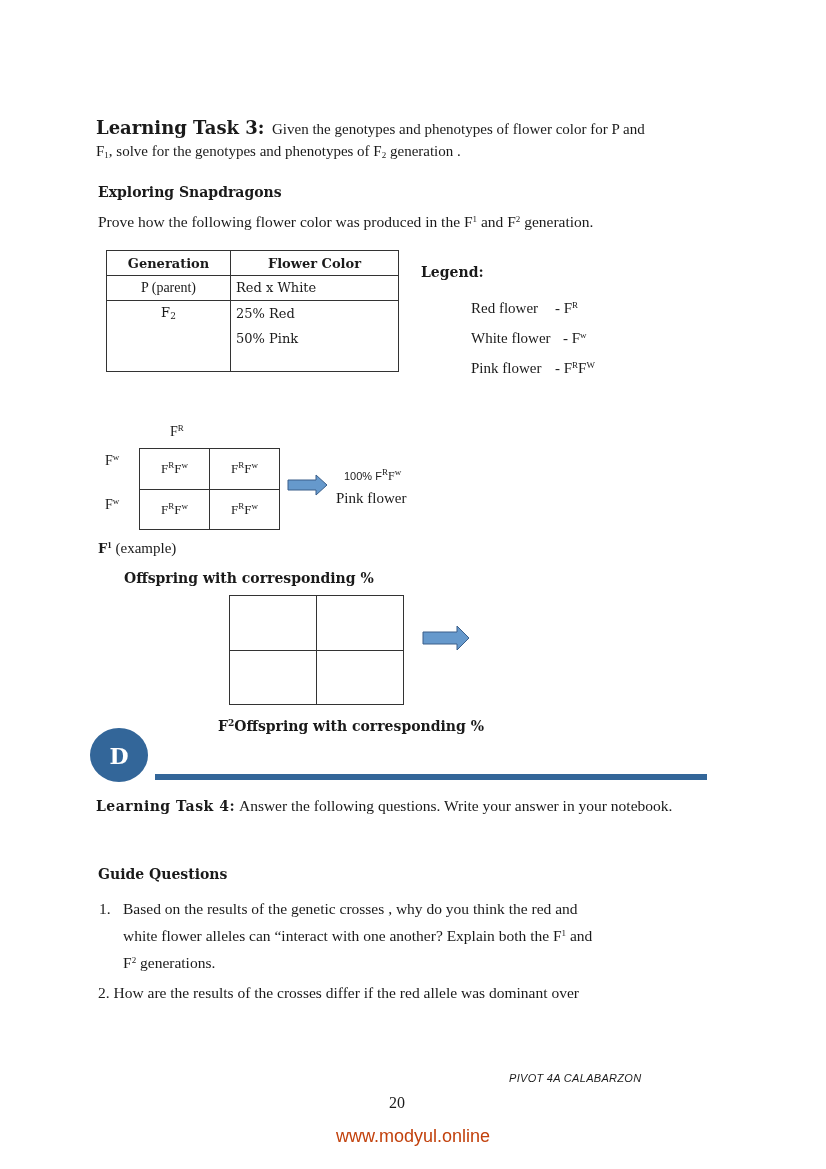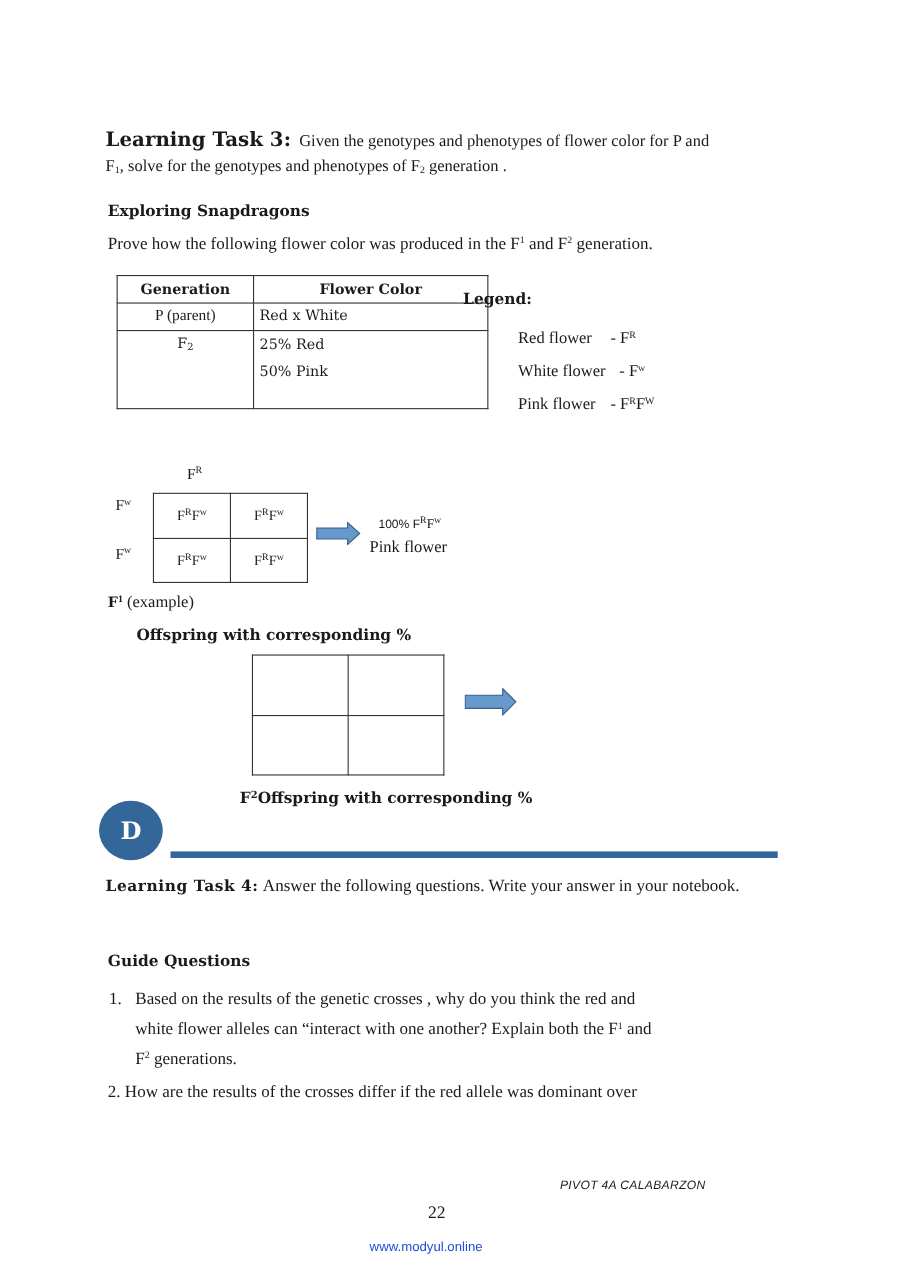--- a/index.html
+++ b/index.html
@@ -6,21 +6,21 @@
   body { width: 826px; height: 1169px; position: relative; overflow: hidden;
          font-family: "DejaVu Serif", "Liberation Serif", serif; color: #1a1a1a; }
   .abs { position: absolute; }
   .serif { font-family: "Liberation Serif", "DejaVu Serif", serif; }
   .bk { font-family: "DejaVu Serif", serif; font-weight: bold; }
   .p15 { font-size: 15px; }
   sup.s, sub.s { font-size: 9px; line-height: 0; }
   sup.s { vertical-align: 5px; }
   sub.s { vertical-align: -2px; }
 
-  table.gen { position: absolute; left: 106px; top: 250px; width: 338px; border-collapse: collapse;
+  table.gen { position: absolute; left: 106px; top: 250px; width: 293px; border-collapse: collapse;
               font-family: "DejaVu Serif", serif; font-size: 13px; }
   table.gen td, table.gen th { border: 1px solid #333; padding: 0; height: 24px; }
   table.gen th { font-weight: bold; text-align: center; }
   table.gen td.c1 { text-align: center; width: 123px; vertical-align: top; padding-top: 4px; height: 20px; }
   table.gen td.c2 { padding-left: 5px; vertical-align: top; padding-top: 4px; height: 20px; }
 
   .punnett { position: absolute; border-collapse: collapse; }
   .punnett td { border: 1px solid #333; text-align: center; font-family: "Liberation Serif", serif; font-size: 13px; }
 
   .arrow { position: absolute; }
@@ -132,14 +132,14 @@
   <div><span style="display:inline-block; width:24px;">1.</span><span>Based on the results of the genetic crosses ,  why do you think the red and</span></div>
   <div style="padding-left:24px;"><span>white flower alleles can “interact with one another? Explain both the F</span><sup class="s">1</sup><span> and</span></div>
   <div style="padding-left:24px;"><span>F</span><sup class="s">2</sup><span> generations.</span></div>
 </div>
 
 <div class="abs serif" style="left:98px; top:983px; font-size:15.5px; line-height:19px;">
   <div>2. How are the results of the crosses differ if the red allele was dominant over</div>
 </div>
 
 <div class="abs" style="left:509px; top:1072px; font-family:'Liberation Sans',sans-serif; font-style:italic; font-size:11px; letter-spacing:0.3px;">PIVOT 4A CALABARZON</div>
-<div class="abs serif" style="left:389px; top:1094px; font-size:16px;">22</div>
-<div class="abs" style="left:336px; top:1126px; font-family:'Liberation Sans',sans-serif; font-size:12px; color:#1d4ed8;">www.modyul.online</div>
+<div class="abs serif" style="left:389px; top:1094px; font-size:16px;">20</div>
+<div class="abs" style="left:336px; top:1126px; font-family:'Liberation Sans',sans-serif; font-size:18px; color:#c2410c;">www.modyul.online</div>
 
 </body></html>

